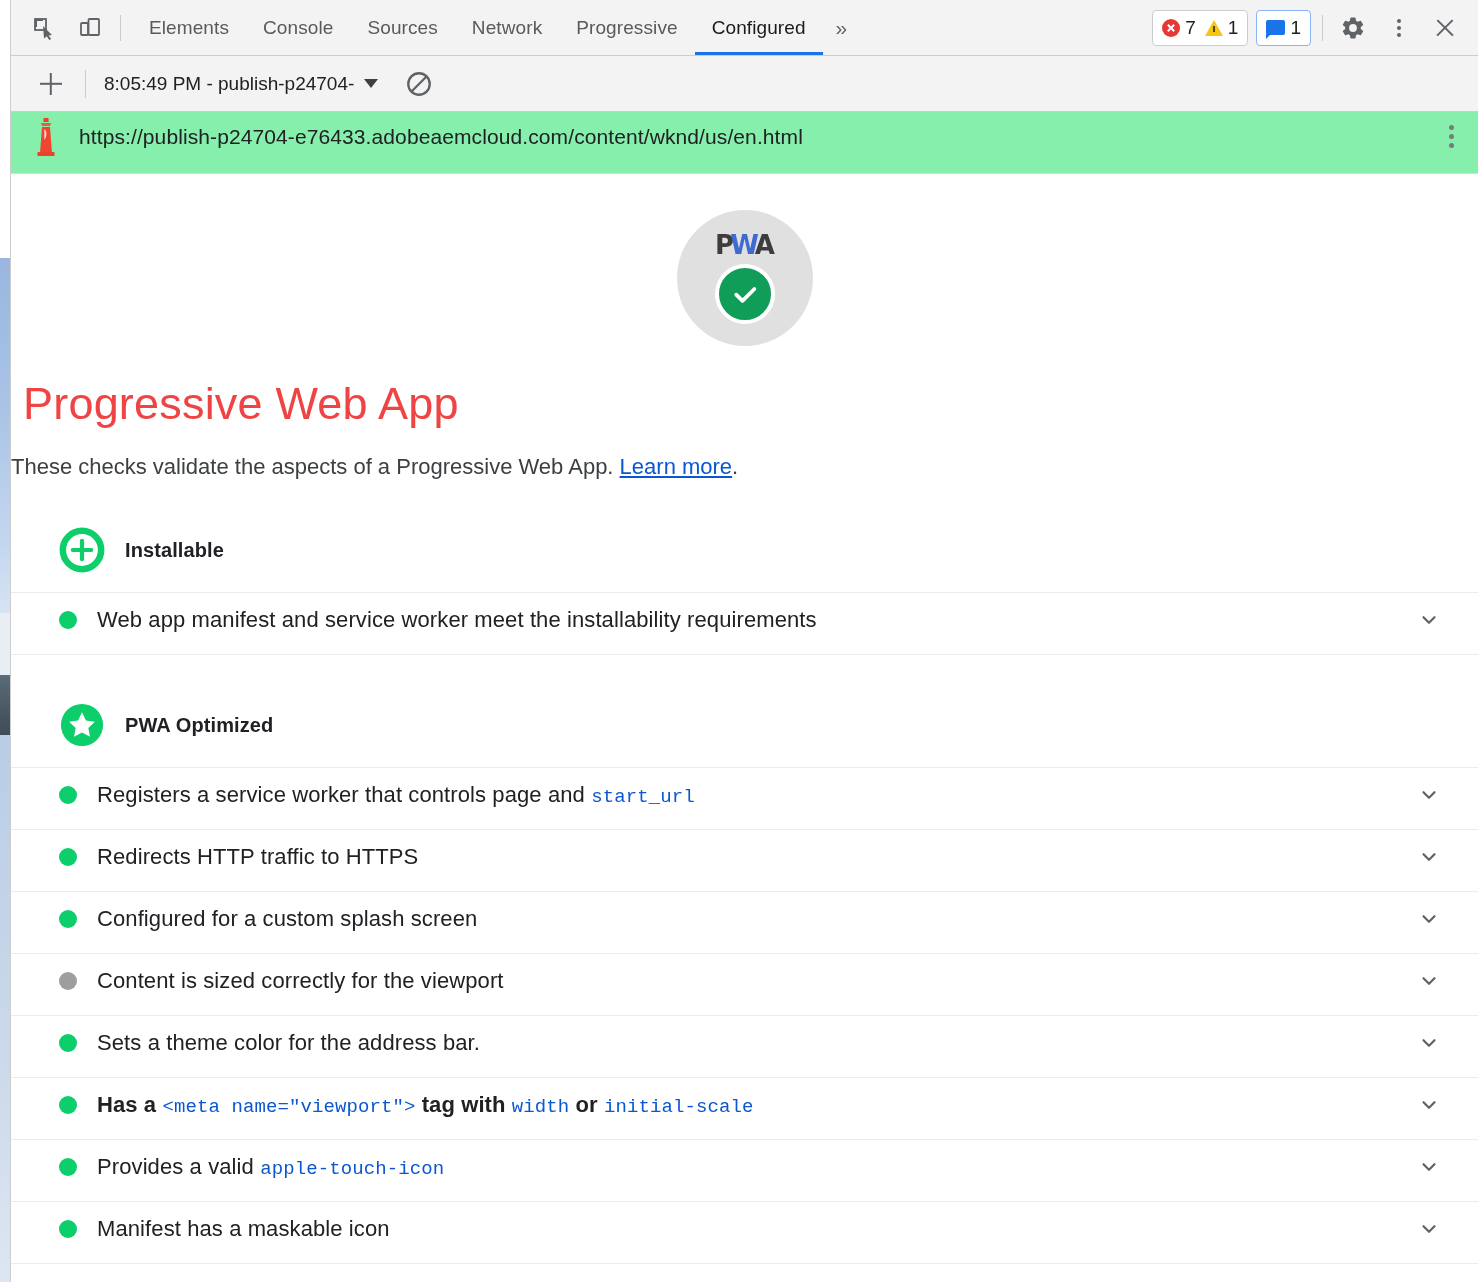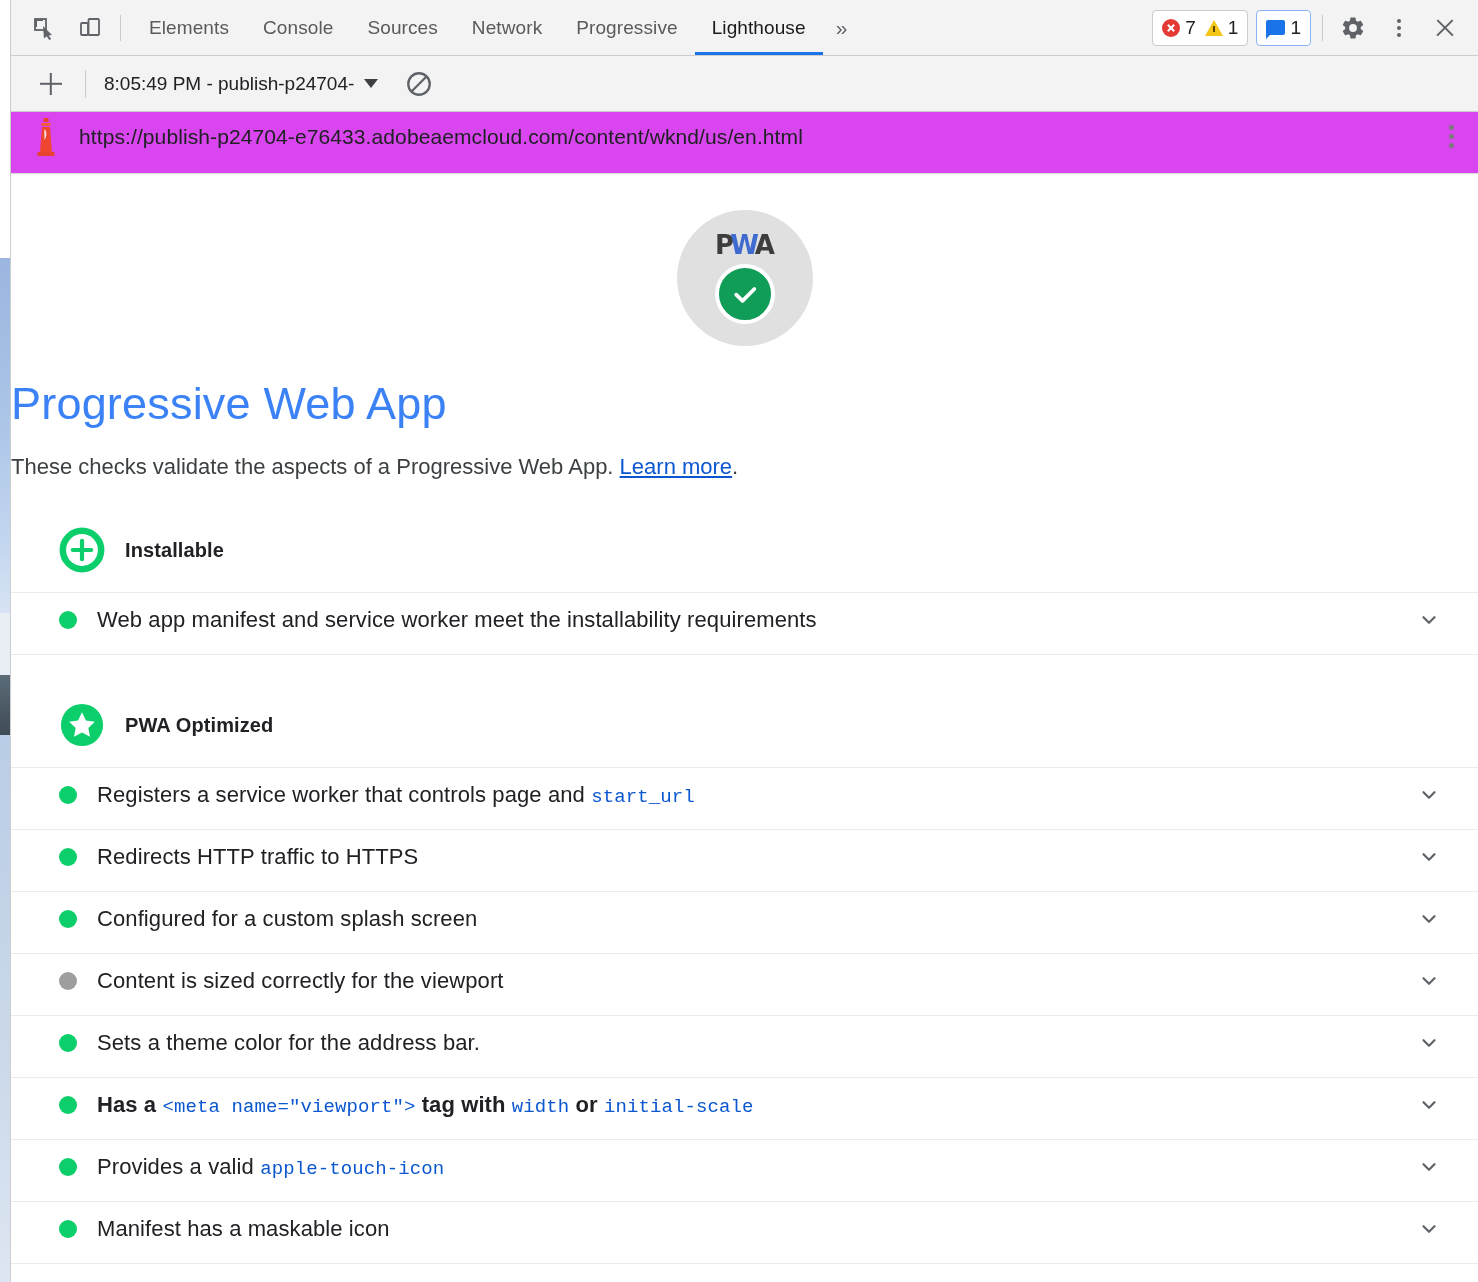--- a/index.html
+++ b/index.html
@@ -211,21 +211,21 @@
   .clear-btn {
     margin-left: 26px;
     width: 30px; height: 30px;
     cursor: pointer;
     display: flex; align-items: center; justify-content: center;
   }
 
   
   .url-bar {
     height: 62px;
-    background: #d946ef;
+    background: #86efac;
     border-bottom: 1px solid #dadada;
     display: flex;
     align-items: center;
     box-sizing: border-box;
     padding: 0 14px 12px 20px;
   }
   .lh-logo { width: 30px; height: 38px; margin-right: 18px; flex: none; }
   .url-text {
     font-size: 21px;
     color: #202124;
@@ -274,22 +274,22 @@
     border-radius: 50%;
     background: #0f9d58;
     border: 4px solid #fff;
     display: flex; align-items: center; justify-content: center;
   }
   .pwa-check svg { display:block; }
 
   .report-title {
     font-size: 45px;
     font-weight: 400;
-    color: #3b82f6;
-    margin: 32px 0 0;
+    color: #ef4444;
+    margin: 32px 12px 0;
     letter-spacing: .2px;
   }
   .report-sub {
     font-size: 22px;
     color: #3c4043;
     margin: 24px 0 0;
   }
   .report-sub a {
     color: #0b57d0;
   }
@@ -391,21 +391,21 @@
       <div class="panel-tab">
         <span>Sources</span>
       </div>
       <div class="panel-tab">
         <span>Network</span>
       </div>
       <div class="panel-tab">
         <span>Progressive</span>
       </div>
       <div class="panel-tab active">
-        <span>Lighthouse</span>
+        <span>Configured</span>
       </div>
     </div>
 
     <div class="tab-more">
       <span>»</span>
     </div>
 
     <div class="tb-right">
 
       <div class="counter-box">

